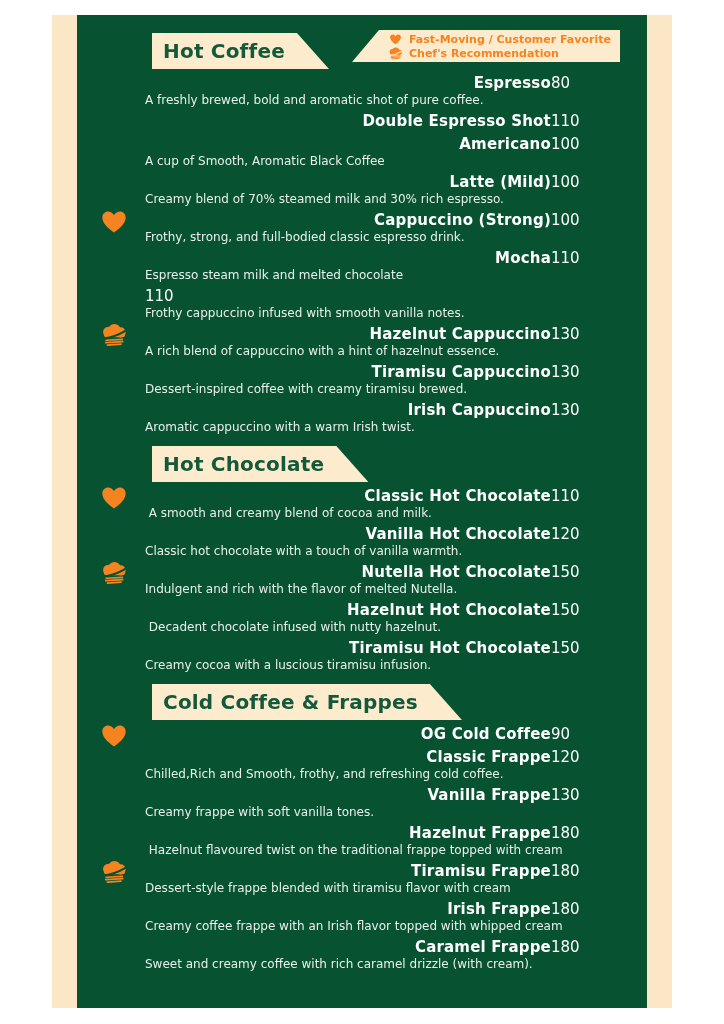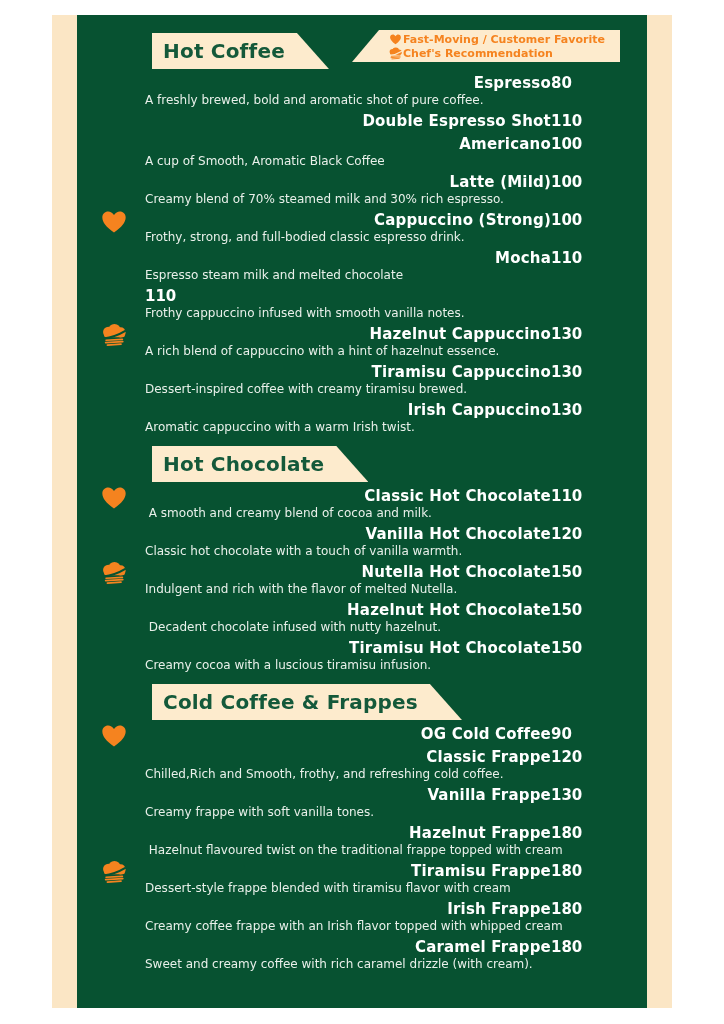--- a/index.html
+++ b/index.html
@@ -21,39 +21,39 @@
   .panel{position:absolute;left:25px;top:0;width:570px;height:993px;background:var(--green);}
   .content{position:absolute;left:68px;top:18px;width:509px;}
 
   .legend{
     position:absolute;top:15px;right:27px;width:268px;height:32px;box-sizing:border-box;
     background:var(--ribbon-cream);
     clip-path:polygon(27px 0,100% 0,100% 100%,0 100%);
     display:flex;flex-direction:column;justify-content:center;gap:1px;
     padding-left:36px;
   }
-  .legend-line{display:flex;align-items:center;color:var(--orange);
+  .legend-line{display:flex;align-items:center;gap:6px;color:var(--orange);
     font-weight:bold;font-size:11px;line-height:13px;}
   .legend-icon{display:inline-flex;width:15px;justify-content:center;}
   .legend-icon svg{display:block;}
 
   .ribbon{
     display:inline-block;height:36px;line-height:36px;
     background:var(--ribbon-cream);color:var(--ribbon-green);
     font-weight:bold;font-size:20px;letter-spacing:.2px;
     padding:0 44px 0 11px;
     clip-path:polygon(0 0,calc(100% - 32px) 0,100% 100%,0 100%);
     margin:0 0 5px 7px;
   }
   .menu-section + .menu-section .ribbon{margin-top:7px;text-align:center;}
 
   .item{position:relative;margin-bottom:4px;}
   .item-row{display:flex;text-align:right;}
   .item-name{width:406px;font-size:15px;font-weight:bold;color:var(--white);line-height:19px;letter-spacing:.2px;}
-  .item-price{font-size:15px;font-weight:bold;color:var(--white);line-height:19px;}
+  .item-price{font-size:15px;font-weight:normal;color:var(--white);line-height:19px;}
   .item-desc{font-size:12px;color:var(--desc);line-height:15px;white-space:pre-wrap;}
   .badge{position:absolute;left:-45px;top:-3px;width:28px;height:26px;}
   .badge svg{display:block;width:100%;height:100%;}
 </style>
 </head>
 <body>
 
 <div class="page">
   <div class="card">
     <div class="panel">

